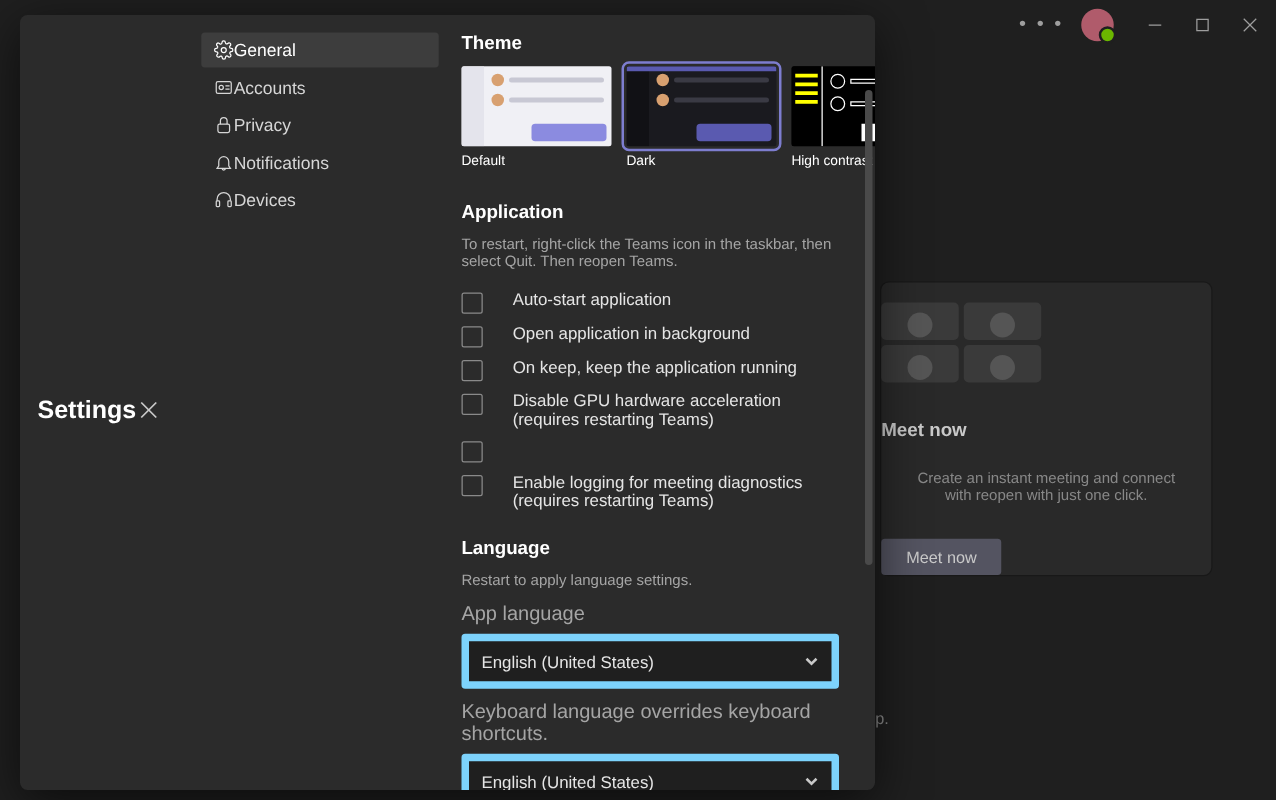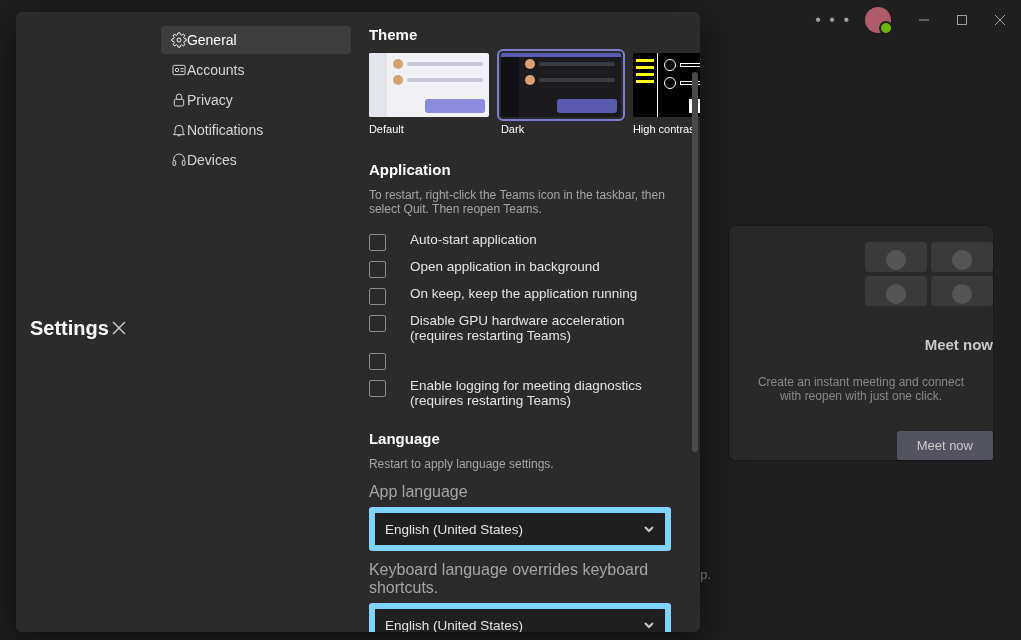--- a/index.html
+++ b/index.html
@@ -2,21 +2,21 @@
 <html><head>
 <meta charset="utf-8">
 <style>
   html,body{margin:0;padding:0;width:1021px;height:640px;background:#1f1f1f;font-family:"Segoe UI",Arial,sans-serif;color:#fff;overflow:hidden;font-size:14px;}
   .titlebar{position:absolute;top:0;left:0;right:0;height:40px;background:#1f1f1f;display:flex;align-items:center;justify-content:flex-end;padding-right:4px;gap:4px;}
   .titlebar .dots{color:#9e9e9e;font-size:16px;margin-right:10px;letter-spacing:2px;}
   .avatar{width:26px;height:26px;border-radius:50%;background:#b05b6b;position:relative;margin-right:12px;}
   .avatar::after{content:"";position:absolute;right:-2px;bottom:-2px;width:10px;height:10px;border-radius:50%;background:#6bb700;border:2px solid #1f1f1f;}
   .winbtn{width:34px;height:34px;display:flex;align-items:center;justify-content:center;color:#9e9e9e;}
   .winbtn svg{width:12px;height:12px;stroke:currentColor;stroke-width:1;fill:none;}
-  .bg-card{position:absolute;right:28px;top:226px;width:264px;height:234px;background:#292929;border-radius:6px;display:flex;flex-direction:column;align-items:flex-end;color:#b0b0b0;text-align:center;box-shadow:0 0 0 1px rgba(0,0,0,0.2);gap:16px;}
+  .bg-card{position:absolute;right:52px;top:226px;width:264px;height:234px;background:#292929;border-radius:6px;display:flex;flex-direction:column;align-items:flex-start;color:#b0b0b0;text-align:center;box-shadow:0 0 0 1px rgba(0,0,0,0.2);gap:16px;}
   .bg-card .tiles{width:128px;height:90px;margin-top:16px;display:grid;grid-template-columns:1fr 1fr;grid-template-rows:1fr 1fr;gap:4px;}
   .bg-card .tile{background:#3a3a3a;border-radius:4px;position:relative;}
   .bg-card .tile::before{content:"";position:absolute;left:50%;top:8px;transform:translateX(-50%);width:20px;height:20px;border-radius:50%;background:#555;}
   .bg-card h3{margin:14px 0 6px;font-size:15px;font-weight:700;color:#c9c9c9;}
   .bg-card p{margin:0 18px;font-size:12px;color:#888;}
   .bg-card .btn{margin-top:12px;background:#545461;border:none;color:#c9c9c9;padding:7px 20px;border-radius:3px;font-size:13px;}
   .bg-foot{position:absolute;right:310px;bottom:58px;color:#888;font-size:13px;}
   .modal{position:absolute;left:16px;top:12px;width:684px;height:620px;background:#2b2b2b;border-radius:6px;box-shadow:0 10px 40px rgba(0,0,0,0.6);display:flex;}
   .modal-head{display:flex;align-items:center;justify-content:space-between;padding:18px 20px 6px 14px;}
   .modal-head h1{margin:0;font-size:20px;font-weight:700;}

